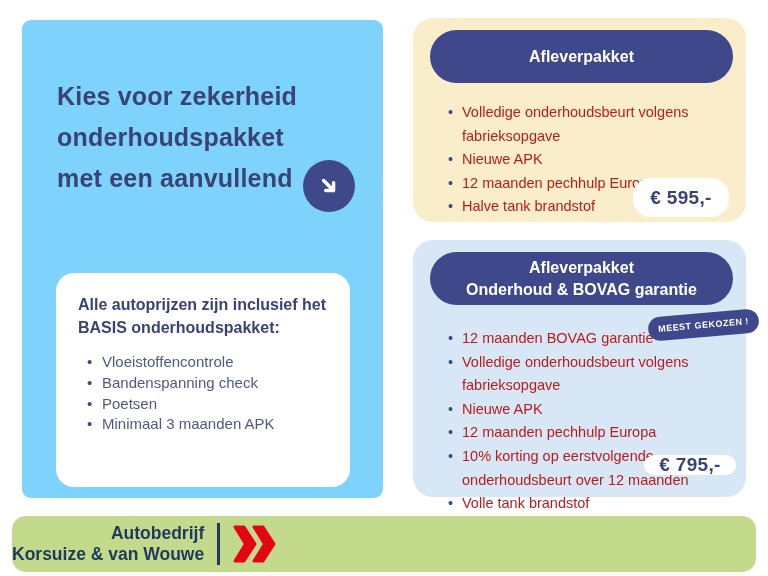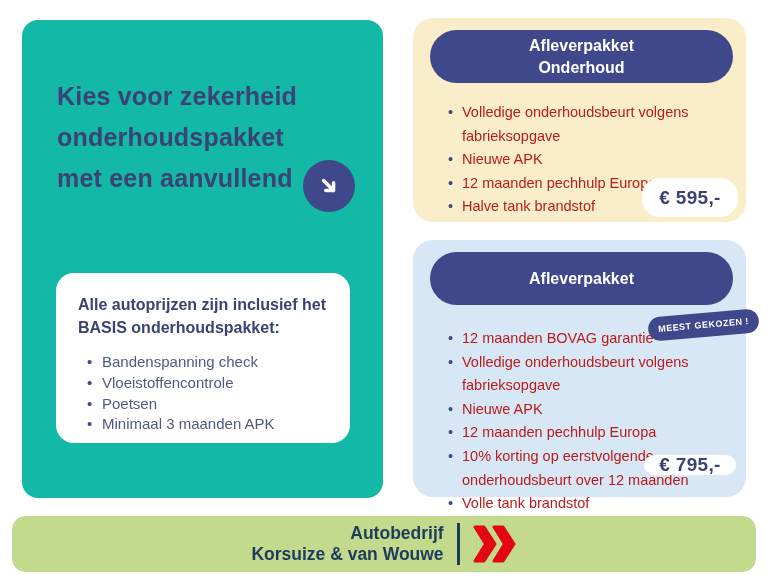--- a/index.html
+++ b/index.html
@@ -2,29 +2,29 @@
 <html><head>
 <meta charset="utf-8">
 <style>
   * { margin:0; padding:0; box-sizing:border-box; }
   html,body { background:#ffffff; }
   body { font-family:"Liberation Sans","DejaVu Sans",sans-serif; }
   .stage { position:relative; width:768px; height:576px; background:#ffffff; overflow:hidden; }
 
   
   .left-panel { position:absolute; left:22px; top:20px; width:361px; height:478px;
-                background:#14b8a6; border-radius:16px; }
+                background:#7dd3fc; border-radius:9px; }
   .left-heading { position:absolute; left:35px; top:56px; font-size:25px; font-weight:bold;
                   color:#3a4374; line-height:41px; letter-spacing:0.2px; }
   .left-heading span { display:block; }
   .arrow-circle { position:absolute; left:281px; top:140px; width:52px; height:52px;
                   border-radius:50%; background:#3f488a; display:flex; align-items:center;
                   justify-content:center; }
 
-  .basis-box { position:absolute; left:34px; top:253px; width:294px; height:170px;
+  .basis-box { position:absolute; left:34px; top:253px; width:294px; height:214px;
                background:#ffffff; border-radius:18px; padding:20px 16px 0 22px; }
   .basis-title { font-size:16px; font-weight:bold; color:#3a4374; line-height:23px; }
   .basis-title span { display:block; }
   .basis-list { list-style:none; margin-top:13px; padding-left:24px; }
   .basis-list li { position:relative; font-size:15px; color:#4f5a80; line-height:20.8px; }
   .basis-list li::before { content:"•"; position:absolute; left:-15px; color:#3f488a; font-size:15px; }
 
   
   .package { position:absolute; left:413px; width:333px; border-radius:20px; }
   .package.p1 { top:18px; height:204px; background:#f9edca; }
@@ -35,30 +35,30 @@
                 font-weight:bold; font-size:16px; line-height:22px; }
   .pkg-list { position:absolute; left:31px; list-style:none; padding-left:18px; }
   .p1 .pkg-list { top:83px; width:292px; }
   .p2 .pkg-list { top:87px; width:300px; }
   .pkg-list li { position:relative; font-size:14.5px; color:#b91c1c; line-height:23.6px; }
   .pkg-list li::before { content:"•"; position:absolute; left:-14px; color:#3f488a; }
   .p2 .pkg-list li:nth-child(5) { padding-right:16px; }
   .price-pill { position:absolute; background:#ffffff; border-radius:18px; color:#3a4374;
                 font-weight:bold; font-size:19px; display:flex; align-items:center;
                 justify-content:center; letter-spacing:0.3px; }
-  .p1 .price-pill { left:229px; top:160px; width:96px; height:39px; }
+  .p1 .price-pill { left:220px; top:160px; width:96px; height:39px; }
   .p2 .price-pill { left:231px; top:215px; width:92px; height:20px; }
   .badge { position:absolute; left:235px; top:73px; background:#3f488a; color:#ffffff;
            font-size:9px; font-weight:bold; letter-spacing:0.5px; padding:7px 10px;
            border-radius:13px; transform:rotate(-5deg); white-space:nowrap; }
 
   
   .footer-bar { position:absolute; left:12px; top:516px; width:744px; height:56px;
                 background:#c3d98b; border-radius:14px; display:flex; align-items:center;
-                justify-content:center; gap:13px; }
+                gap:13px; }
   .footer-text { text-align:right; color:#1e3a5e; font-weight:bold; font-size:17.5px;
                  line-height:21px; }
   .footer-text span { display:block; }
   .footer-divider { width:3px; height:42px; background:#1e3a5e; }
   .footer-chevrons svg { display:block; }
 </style>
 </head>
 <body>
 
 <div class="stage">
@@ -74,45 +74,45 @@
         <path d="M7 7 L16.2 16.2 M16.2 9 V16.2 H9" stroke="#ffffff" stroke-width="3.2" stroke-linecap="round" stroke-linejoin="round"></path>
       </svg>
     </div>
 
     <div class="basis-box">
       <div class="basis-title">
         <span>Alle autoprijzen zijn inclusief het</span>
         <span>BASIS onderhoudspakket:</span>
       </div>
       <ul class="basis-list">
+        <li>Vloeistoffencontrole</li>
         <li>Bandenspanning check</li>
-        <li>Vloeistoffencontrole</li>
         <li>Poetsen</li>
         <li>Minimaal 3 maanden APK</li>
       </ul>
     </div>
   </div>
 
   <div class="package p1">
     <div class="pkg-header">
       <span>Afleverpakket</span>
-      <span>Onderhoud</span>
     </div>
     <ul class="pkg-list">
       <li>Volledige onderhoudsbeurt volgens fabrieksopgave</li>
       <li>Nieuwe APK</li>
       <li>12 maanden pechhulp Europa</li>
       <li>Halve tank brandstof</li>
     </ul>
     <div class="price-pill">€ 595,-</div>
   </div>
 
   <div class="package p2">
     <div class="pkg-header">
       <span>Afleverpakket</span>
+      <span>Onderhoud &amp; BOVAG garantie</span>
     </div>
     <div class="badge">MEEST GEKOZEN !</div>
     <ul class="pkg-list">
       <li>12 maanden BOVAG garantie</li>
       <li>Volledige onderhoudsbeurt volgens fabrieksopgave</li>
       <li>Nieuwe APK</li>
       <li>12 maanden pechhulp Europa</li>
       <li>10% korting op eerstvolgende onderhoudsbeurt over 12 maanden</li>
       <li>Volle tank brandstof</li>
     </ul>

